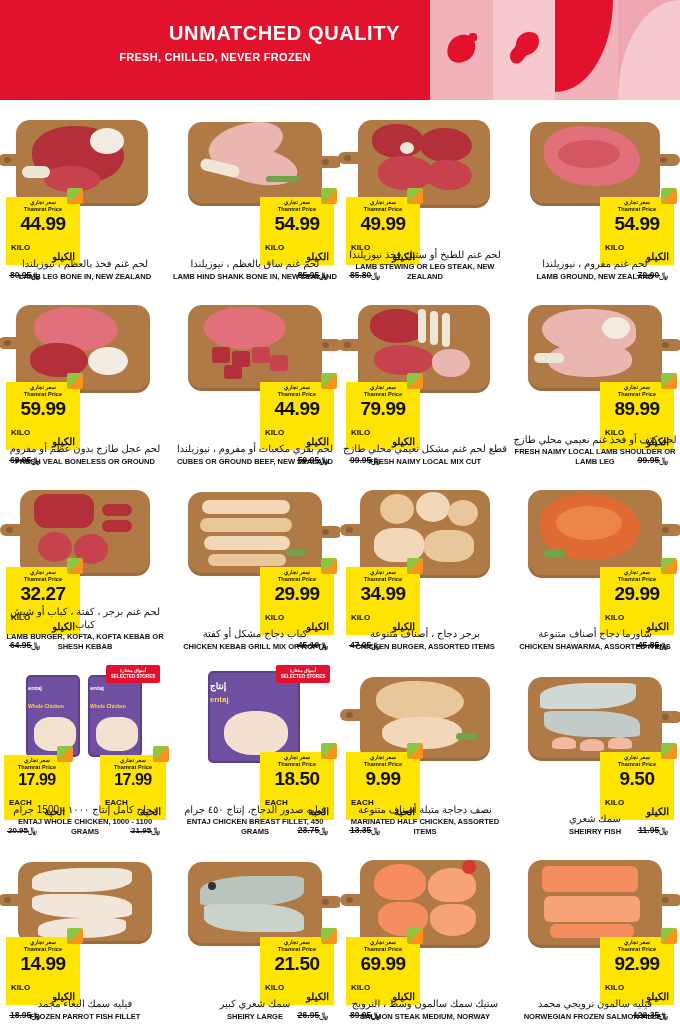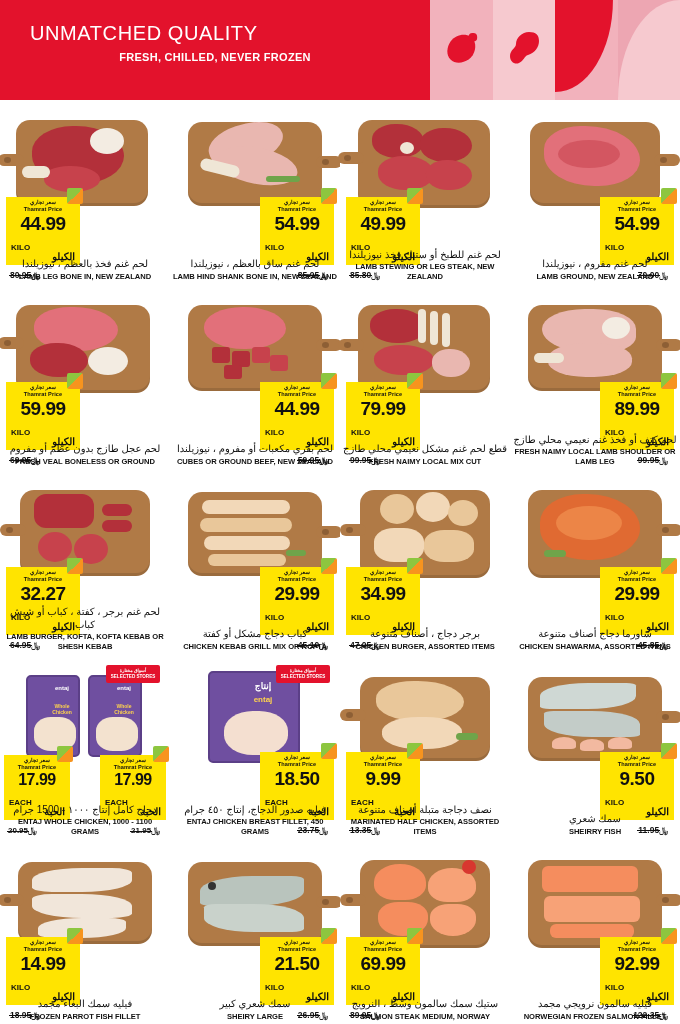--- a/index.html
+++ b/index.html
@@ -18,22 +18,23 @@
     background: #e3122c;
     overflow: hidden;
   }
   .banner-left {
     position: absolute; left: 0; top: 0;
     width: 400px; height: 100px;
     padding: 22px 0 0 30px;
     color: #ffffff;
   }
   .banner-title {
-    font-size: 20px; font-weight: normal; letter-spacing: 0.6px;
+    font-size: 20px; font-weight: bold; letter-spacing: 0.6px;
     line-height: 1.15;
+    text-align: right;
   }
   .banner-sub {
     margin-top: 6px;
     font-size: 11px; font-weight: bold; letter-spacing: 0.3px; text-align: center;
   }
   .banner-ar {
     position: absolute; right: 252px; top: 18px;
     text-align: right; color: #ffffff; direction: rtl;
   }
   .banner-ar-main { font-size: 27px; font-weight: bold; }
@@ -197,21 +198,21 @@
     line-height: 1.25; letter-spacing: -0.05px;
   }
 
   
   .pack {
     position: absolute;
     border-radius: 5px;
   }
   .pack-label {
     position:absolute; left:0; right:0;
-    text-align:center; font-size:6px; font-weight:bold;padding-left:18px;
+    text-align:left; font-size:6px; font-weight:bold;
   }
 </style>
 </head>
 <body>
 
 <div class="banner">
   <div class="banner-left">
     <div class="banner-title">UNMATCHED QUALITY</div>
     <div class="banner-sub">FRESH, CHILLED, NEVER FROZEN</div>
   </div>

